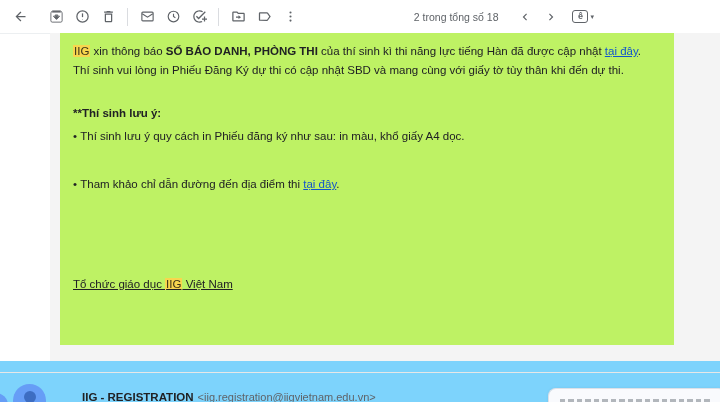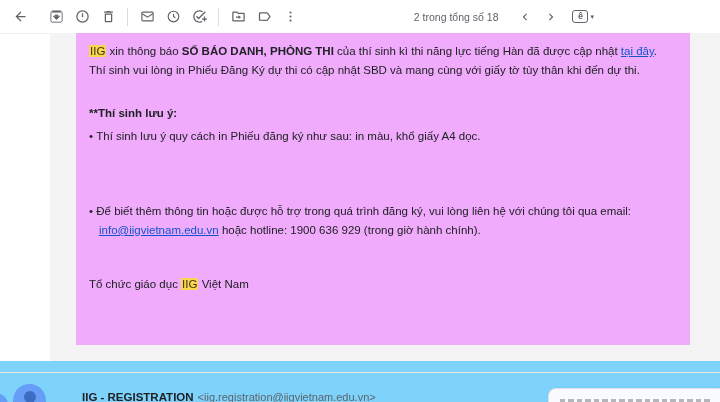--- a/index.html
+++ b/index.html
@@ -30,21 +30,21 @@
     display:flex;align-items:center;gap:2px;border:none;background:transparent;
     cursor:pointer;padding:2px 2px;margin-left:6px;
   }
   .input-tools .kbd-box{
     border:1.4px solid #5f6368;border-radius:3px;width:14px;height:11px;
     font-size:9px;line-height:10px;color:#5f6368;text-align:center;font-weight:bold;
   }
   .input-tools .caret{font-size:7px;color:#5f6368;}
   
   .mail-bg{position:absolute;left:50px;top:33px;width:670px;height:328px;background:#f4f4f4;}
-  .email-card{position:absolute;left:76px;top:33px;width:614px;height:312px;background:#f0abfc;}
+  .email-card{position:absolute;left:60px;top:33px;width:614px;height:312px;background:#bef264;}
   .line{
     position:absolute;left:13px;right:5px;
     font-size:11.5px;line-height:19px;color:#202124;
   }
   .bullet{padding-left:10px;text-indent:-10px;}
   .hl{background:#f8d64e;color:#3c3318;padding:0 1px;}
   .bold{font-weight:bold;}
   a.maillink{color:#1155cc;text-decoration:underline;cursor:pointer;}
   .note-footer{font-weight:bold;font-style:italic;}
   
@@ -172,27 +172,27 @@
 
   <div class="line bold" style="top:71px;">
     <span>**Thí sinh lưu ý:</span>
   </div>
 
   <div class="line bullet" style="top:94px;">
     <span>•</span>&nbsp;<span>Thí sinh lưu ý quy cách in Phiếu đăng ký như sau: in màu, khổ giấy A4 dọc.</span>
   </div>
 
 
-
-  <div class="line bullet" style="top:169px;">
-    <span>•</span>&nbsp;<span>Để biết thêm thông tin hoặc được hỗ trợ trong quá trình đăng ký, vui lòng liên hệ với chúng tôi qua email: </span><a class="maillink">info@iigvietnam.edu.vn</a><span> hoặc hotline: 1900 636 929 (trong giờ hành chính).</span>
-  </div>
-
-
-  <div class="line" style="top:242px;">
+  <div class="line bullet" style="top:142px;">
+    <span>•</span>&nbsp;<span>Tham khảo chỉ dẫn đường đến địa điểm thi </span><a class="maillink">tại đây</a><span>.</span>
+  </div>
+
+
+
+  <div class="line" style="top:242px;text-decoration:underline;">
     <span>Tổ chức giáo dục </span><span class="hl">IIG</span><span> Việt Nam</span>
   </div>
 
 </div>
 
 <div class="thread-bottom">
   <div class="thread-divider"></div>
   <div class="corner-avatar"></div>
   <div class="avatar">
     <div class="head"></div>

